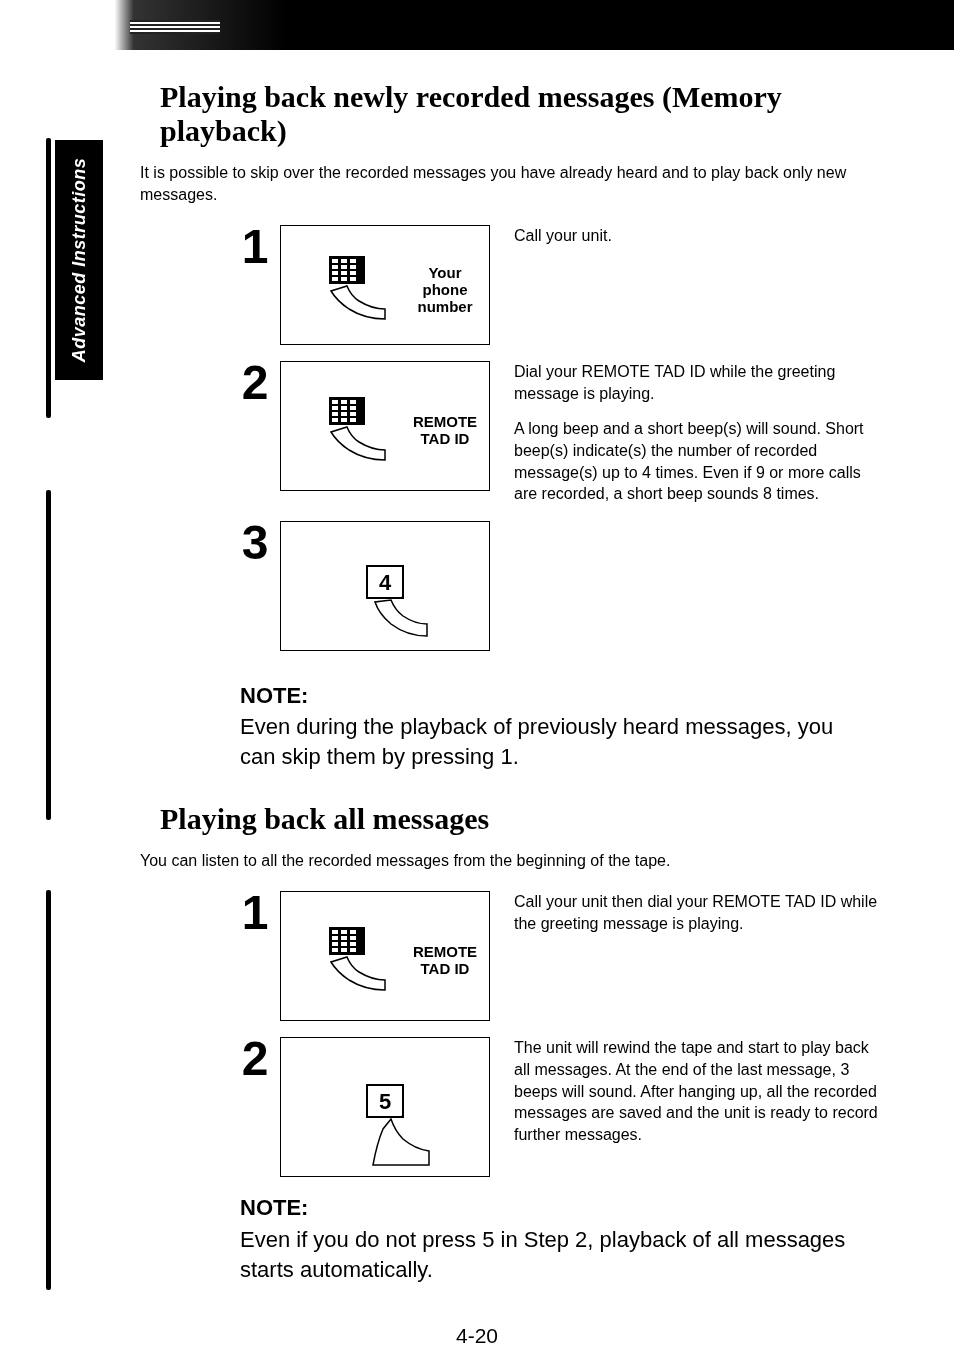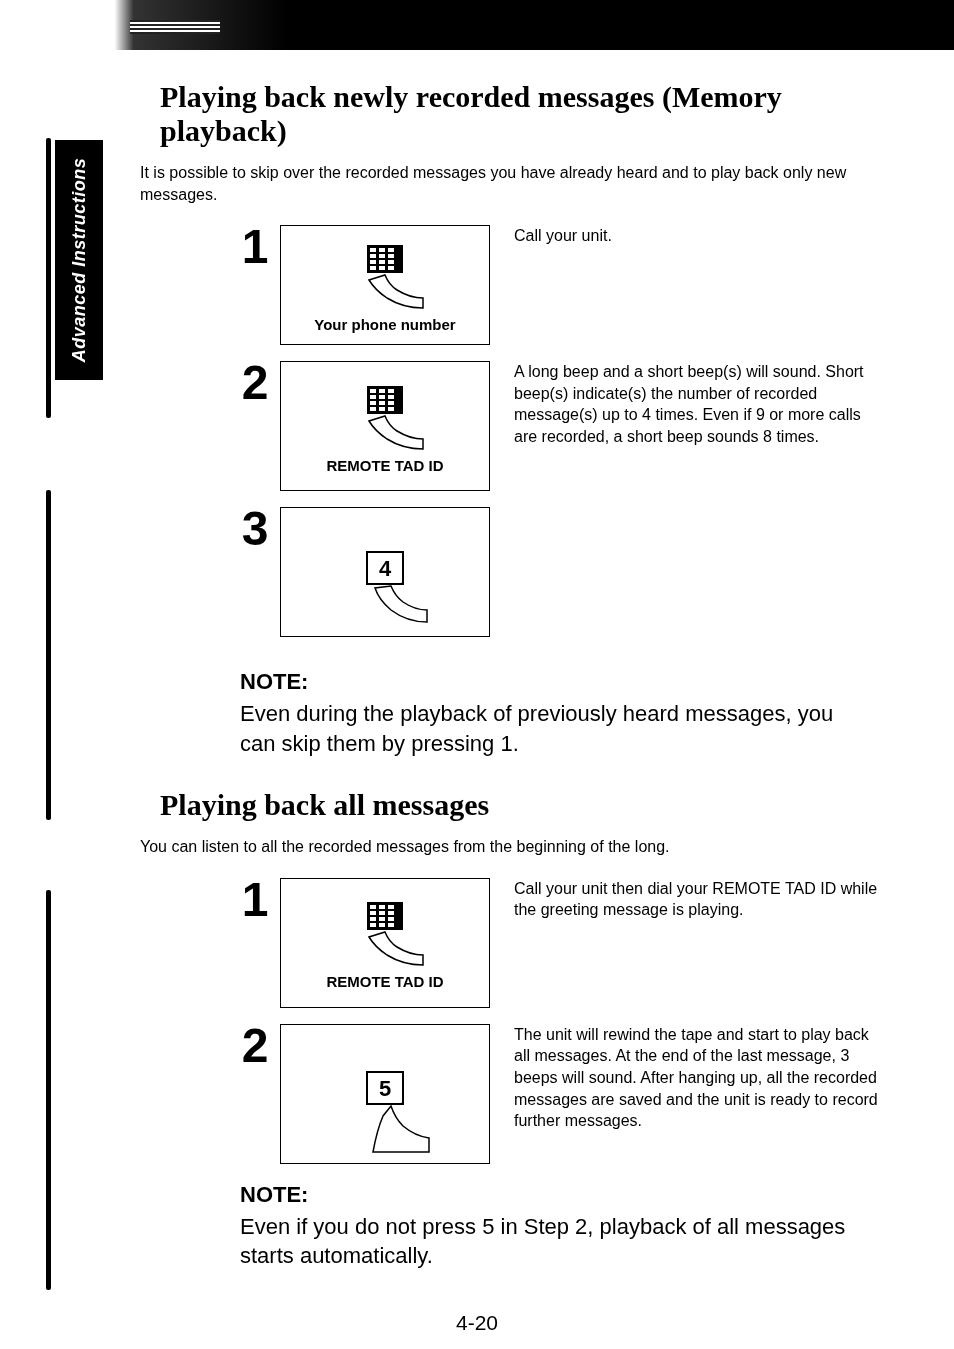--- a/index.html
+++ b/index.html
@@ -86,21 +86,21 @@
     flex-shrink: 0;
     text-align: center;
   }
   .step-fig {
     width: 210px;
     flex-shrink: 0;
     border: 1.5px solid #000;
     box-sizing: border-box;
     padding: 10px 6px 8px 6px;
     display:flex;
-    flex-direction: column;
+    flex-direction: row;
     align-items:center;
     justify-content:center;
     position: relative;
   }
   .fig-caption {
     font-weight: bold;
     font-size: 15px;
     text-align: center;
     margin-top: 6px;
   }
@@ -210,20 +210,21 @@
               <rect x="45" y="26" width="6" height="4"></rect>
                 <rect x="54" y="26" width="6" height="4"></rect>
                 <rect x="63" y="26" width="6" height="4"></rect>
             </g>
             <path d="M 60 35 Q 64 45 72 50 Q 85 58 98 58 L 98 68 Q 78 68 62 58 Q 50 50 44 40 Z" fill="none" stroke="#000" stroke-width="1.5"></path>
           </svg>
         </div>
         <div class="fig-caption">REMOTE TAD ID</div>
       </div>
       <div class="step-desc">
+        <p>Dial your REMOTE TAD ID while the greeting message is playing.</p>
         <p>A long beep and a short beep(s) will sound. Short beep(s) indicate(s) the number of recorded message(s) up to 4 times. Even if 9 or more calls are recorded, a short beep sounds 8 times.</p>
       </div>
     </div>
 
     <div class="step">
       <div class="step-num">3</div>
       <div class="step-fig" style="height:130px;">
         <div class="icon-area">
           <svg viewBox="0 0 120 90" width="120" height="90">
             <rect x="42" y="14" width="36" height="32" fill="none" stroke="#000" stroke-width="2"></rect>
@@ -236,21 +237,21 @@
     </div>
 
   </div>
 
   <div class="note-block">
     <div class="note-label">NOTE:</div>
     <div>Even during the playback of previously heard messages, you can skip them by pressing 1.</div>
   </div>
 
   <h1 class="section-title">Playing back all messages</h1>
-  <div class="intro">You can listen to all the recorded messages from the beginning of the long.</div>
+  <div class="intro">You can listen to all the recorded messages from the beginning of the tape.</div>
 
   <div class="steps">
 
     <div class="step">
       <div class="step-num">1</div>
       <div class="step-fig" style="height:130px;">
         <div class="icon-area">
           <svg viewBox="0 0 120 70" width="120" height="70">
             <rect x="42" y="5" width="36" height="28" fill="#000"></rect>
             <g fill="#fff">

